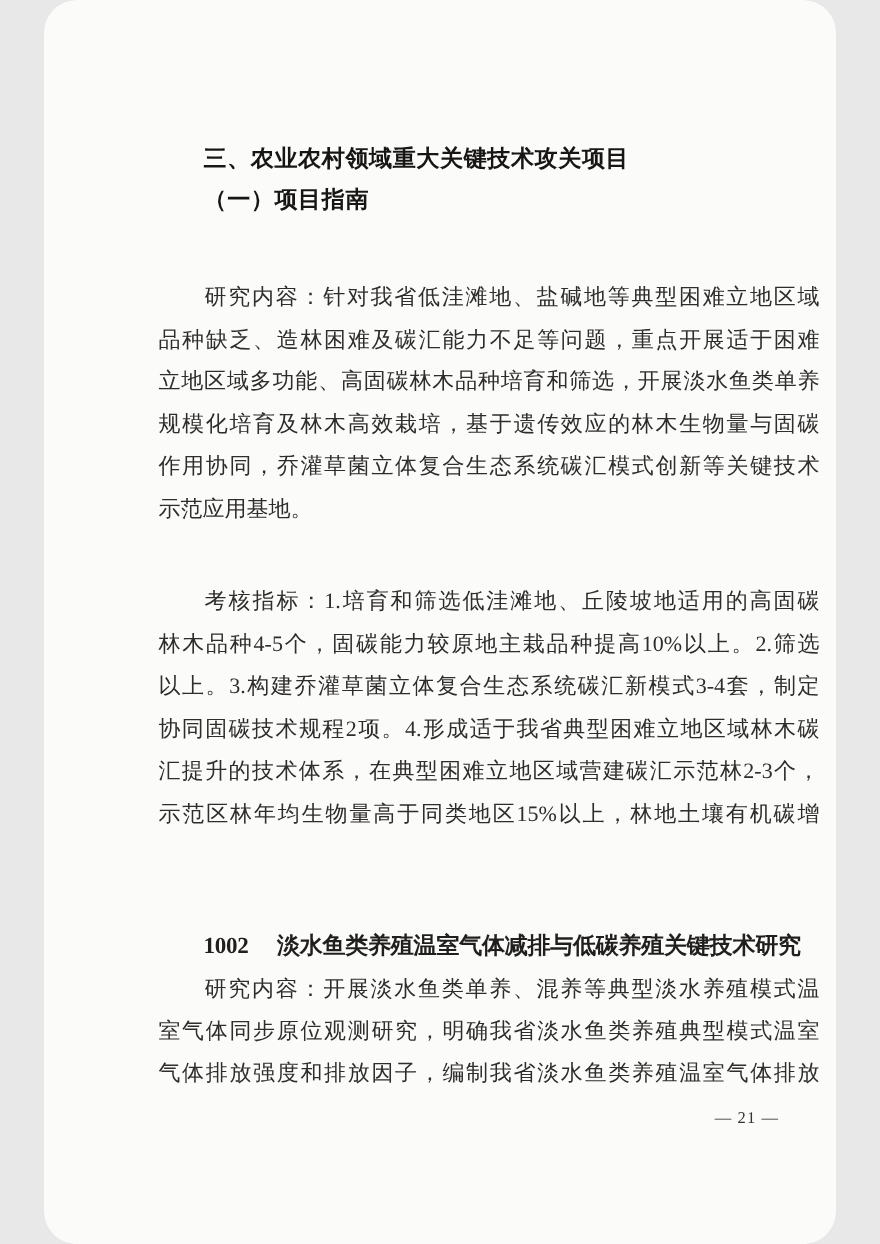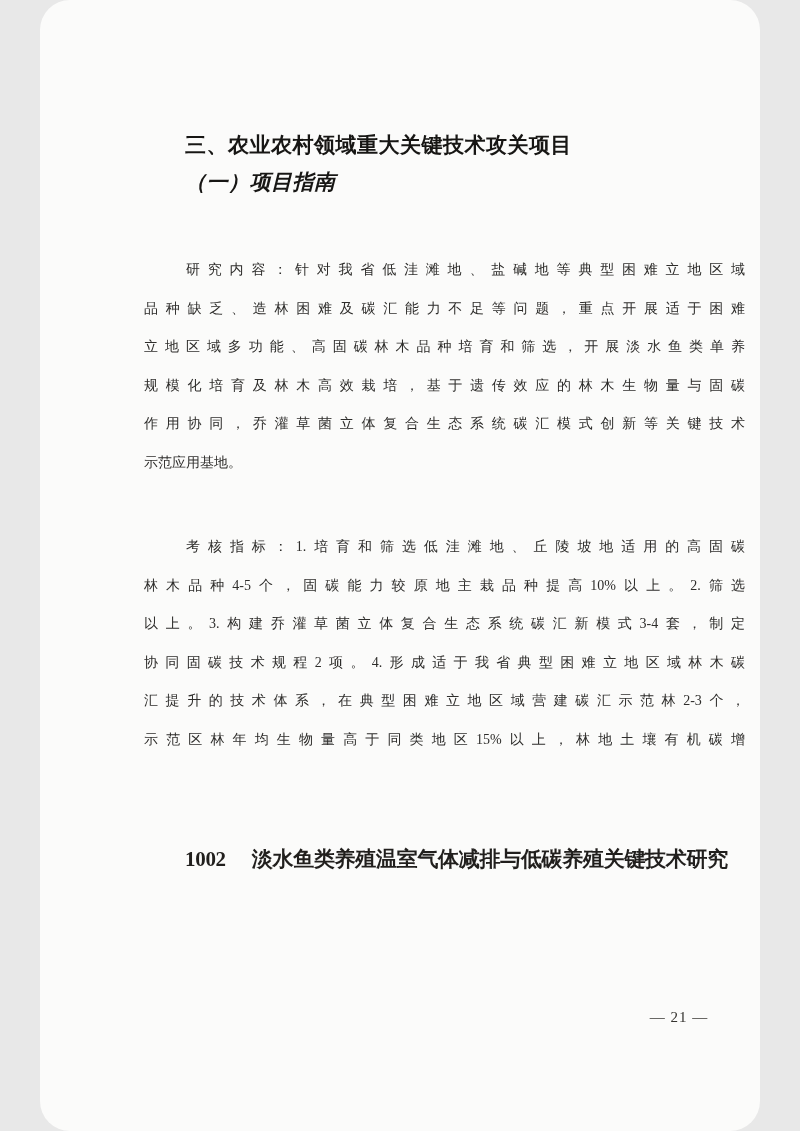--- a/index.html
+++ b/index.html
@@ -24,21 +24,21 @@
     margin: 0;
     font-family: "Liberation Sans", "DejaVu Sans", sans-serif;
     font-weight: 700;
     font-size: 21px;
     line-height: 26px;
     letter-spacing: 0.5px;
     color: #171614;
     white-space: nowrap;
   }
   #section-heading { top: 132px; }
-  #subsection-heading { top: 169px; font-style: italic; }
+  #subsection-heading { top: 169px; }
   .proj-title {
     position: absolute;
     left: 145px;
     height: 30px;
     line-height: 30px;
     font-size: 21px;
     font-weight: 600;
     letter-spacing: -0.3px;
     color: #211f1d;
     white-space: nowrap;
@@ -52,21 +52,21 @@
     position: absolute;
     left: 104px;
     width: 601px;
   }
   #para-research-1001 { top: 251px; }
   #para-metrics-1001  { top: 528px; }
   #para-research-1002 { top: 880px; }
   .line {
     height: 38.5px;
     line-height: 38.5px;
-    font-size: 14px;
+    font-size: 20px;
     text-align: justify;
     text-align-last: justify;
     white-space: nowrap;
   }
   .line.indent { padding-left: 42px; }
   .line.para-end { text-align-last: left; }
   .page-number {
     position: absolute;
     top: 1004px;
     left: 592px;
@@ -105,16 +105,21 @@
     <div class="line">以上。3.构建乔灌草菌立体复合生态系统碳汇新模式3-4套，制定</div>
     <div class="line">协同固碳技术规程2项。4.形成适于我省典型困难立地区域林木碳</div>
     <div class="line">汇提升的技术体系，在典型困难立地区域营建碳汇示范林2-3个，</div>
     <div class="line">示范区林年均生物量高于同类地区15%以上，林地土壤有机碳增</div>
   </div>
 
   <div class="proj-title" id="proj-title-1002">
     <span class="proj-code">1002</span><span>淡水鱼类养殖温室气体减排与低碳养殖关键技术研究</span>
   </div>
 
+  <div class="para" id="para-research-1002">
+    <div class="line indent">研究内容：开展淡水鱼类单养、混养等典型淡水养殖模式温</div>
+    <div class="line">室气体同步原位观测研究，明确我省淡水鱼类养殖典型模式温室</div>
+    <div class="line">气体排放强度和排放因子，编制我省淡水鱼类养殖温室气体排放</div>
+  </div>
 
   <div class="page-number">— 21 —</div>
 
 </div>
 
 </body></html>

